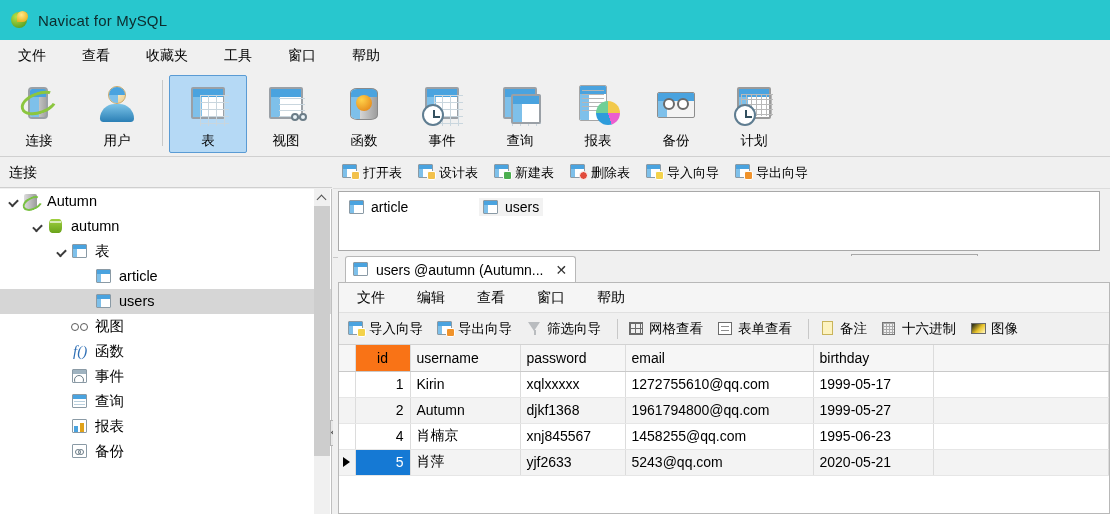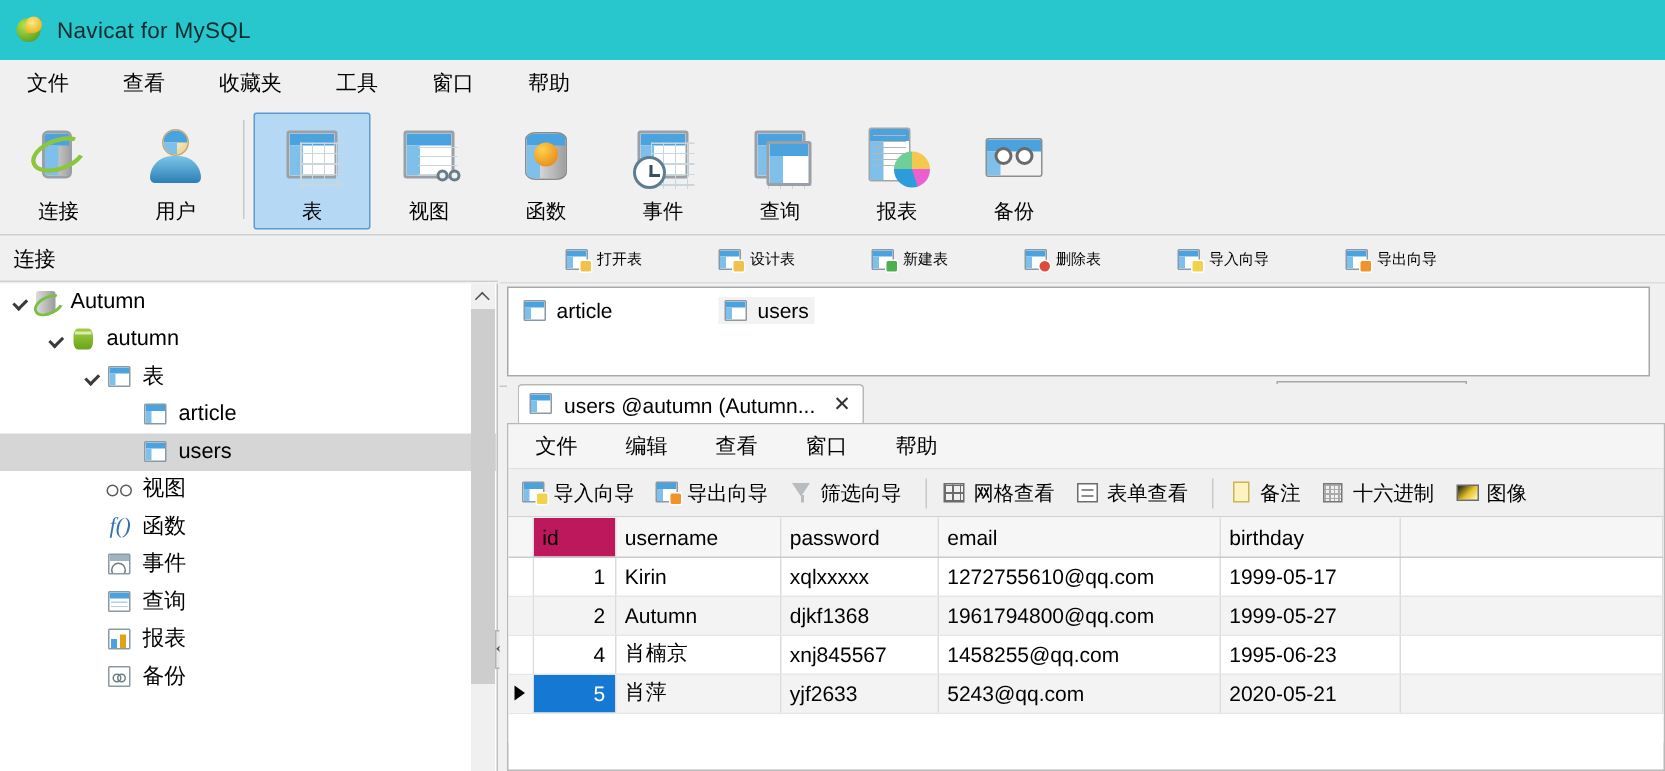--- a/index.html
+++ b/index.html
@@ -243,22 +243,22 @@
     background: #f0f0f0;
   }
 
   .obj-toolbar {
     position: absolute; left: 0; top: 0; width: 777px; height: 31px;
     background: #f0f0f0;
     display: flex; align-items: center; padding-left: 9px;
     border-bottom: 1px solid #dcdcdc;
   }
   .ot-btn {
-    display: flex; align-items: center; margin-right: 16px;
-    font-size: 10px; color: #000; cursor: default; margin-left: 35px;
+    display: flex; align-items: flex-start; margin-right: 16px;
+    font-size: 13px; color: #000; cursor: default;
   }
   .ot-ico {
     width: 17px; height: 15px; margin-right: 4px; position: relative; flex: none;
   }
   .mini-tbl {
     position: absolute; left: 0; top: 0; width: 15px; height: 14px;
     background: #fff; border: 1px solid #8a9aa5; border-radius: 1px; overflow: hidden;
   }
   .mini-tbl:before {
     content: ""; position: absolute; left: 0; top: 0; right: 0; height: 4px; background: #4aa3df;
@@ -398,21 +398,21 @@
     font-size: 14px; color: #000;
   }
   table.grid th, table.grid td {
     border-right: 1px solid #dcdcdc; border-bottom: 1px solid #e6e6e6;
     height: 26px; padding: 0 6px; text-align: left; font-weight: normal;
     white-space: nowrap; overflow: hidden;
   }
   table.grid thead th {
     background: #f6f6f6; border-bottom: 1px solid #c9c9c9; color: #000;
   }
-  table.grid thead th.col-id { background: #be185d; }
+  table.grid thead th.col-id { background: #f97316; text-align: center; }
   .col-marker { width: 16px; min-width: 16px; background: #f6f6f6;
                 border-right: 1px solid #d2d2d2; padding: 0 !important; }
   tbody .col-marker { background: #fff; position: relative; }
   tbody tr.alt td { background: #f3f3f3; }
   tbody tr.alt .col-marker { background: #f3f3f3; }
   tbody tr.current td.cell-id { background: #1579d4; color: #fff; }
   .cell-id { text-align: right !important; }
   .row-arrow {
     position: absolute; left: 4px; top: 7px; width: 0; height: 0;
     border-top: 5px solid transparent; border-bottom: 5px solid transparent;
@@ -515,20 +515,31 @@
         </span>
         <span class="tb-label">报表</span>
       </div>
       <div class="tb-item">
         <span class="tb-ico">
           <span class="ic-table" style="position: absolute; left: 4px; top: 10px; width: 38px; height: 26px; background: rgb(243, 243, 243); border: 1px solid rgb(141, 141, 141);"></span>
           <span style="position: absolute; left: 10px; top: 16px; width: 12px; height: 12px; border: 2.5px solid rgb(106, 106, 106); border-radius: 50%; background: rgb(255, 255, 255);"></span>
           <span style="position: absolute; right: 10px; top: 16px; width: 12px; height: 12px; border: 2.5px solid rgb(106, 106, 106); border-radius: 50%; background: rgb(255, 255, 255);"></span>
         </span>
         <span class="tb-label">备份</span>
+      </div>
+      <div class="tb-item">
+        <span class="tb-ico">
+          <span class="ic-table" style="background: rgb(255, 255, 255); border-color: rgb(154, 154, 154); --x: 0;"></span>
+          <span class="ic-grid" style="position: absolute; inset: 12px 4px 12px 10px; background: repeating-linear-gradient(to right, rgb(185, 185, 185) 0px, rgb(185, 185, 185) 1px, transparent 1px, transparent 5px), repeating-linear-gradient(rgb(185, 185, 185) 0px, rgb(185, 185, 185) 1px, transparent 1px, transparent 5px);"></span>
+          <span style="position: absolute; left: 3px; bottom: 2px; width: 22px; height: 22px; border: 2px solid rgb(95, 125, 145); border-radius: 50%; background: rgb(255, 255, 255);">
+            <span style="position:absolute;left:9px;top:4px;width:1.6px;height:8px;background:#33505f"></span>
+            <span style="position:absolute;left:9px;top:10px;width:7px;height:1.6px;background:#33505f"></span>
+          </span>
+        </span>
+        <span class="tb-label">计划</span>
       </div>
     </div>
 
   <div class="conn-header">连接</div>
 
   <div class="tree-panel">
     <div id="tree">
         <div class="tree-row">
           <span style="display: inline-block; flex: 0 0 auto; width: 6px;"></span>
           <span class="twisty open"></span>

